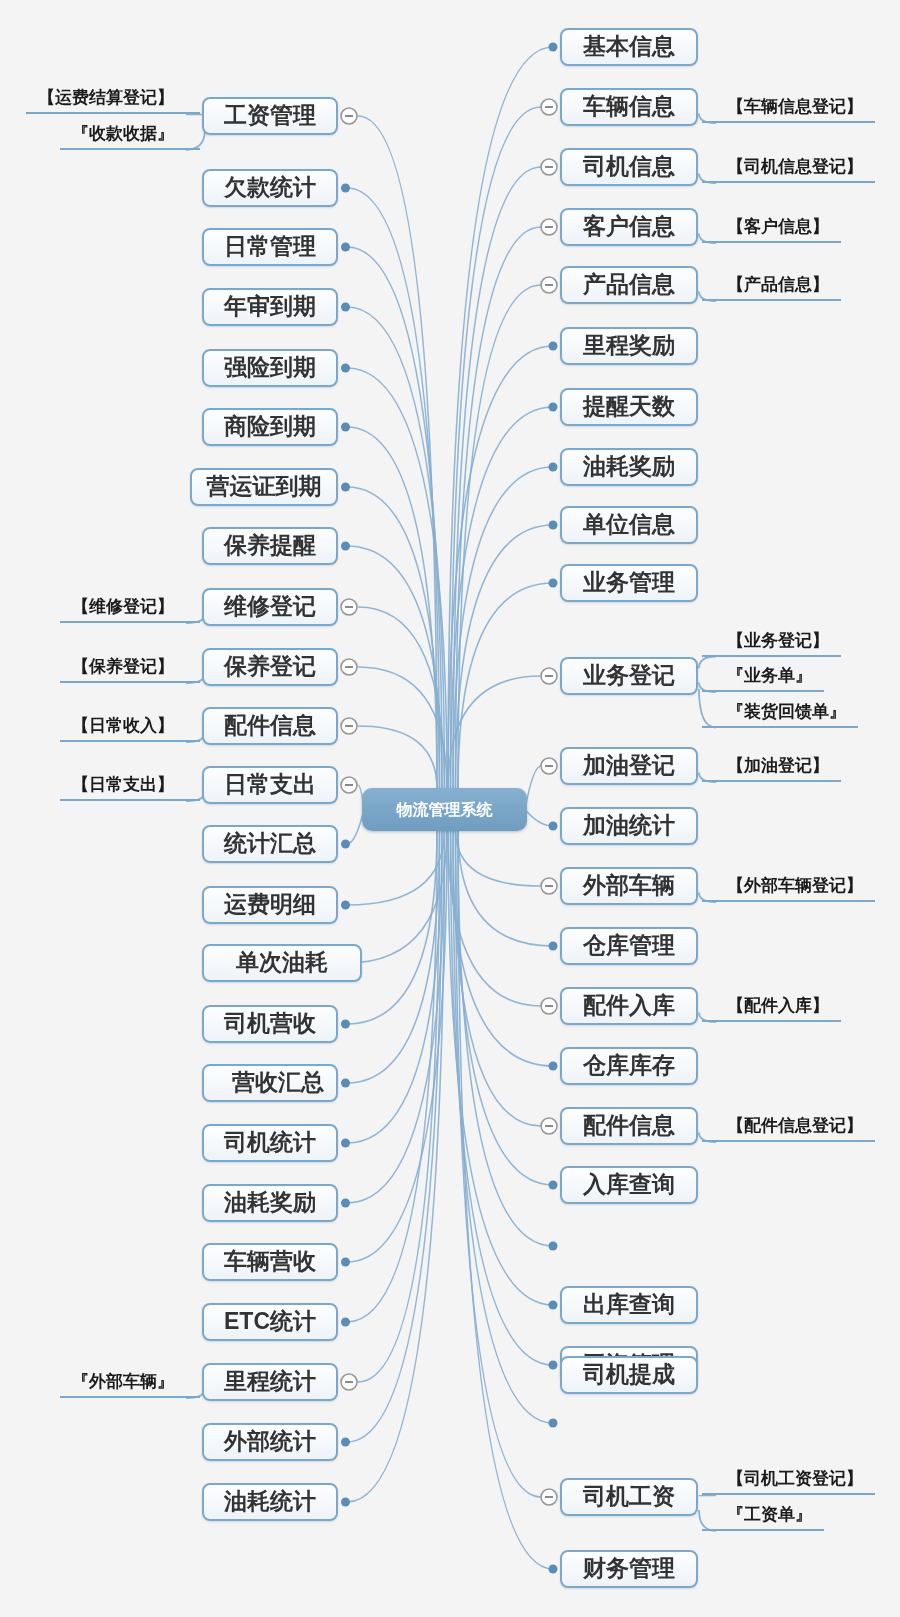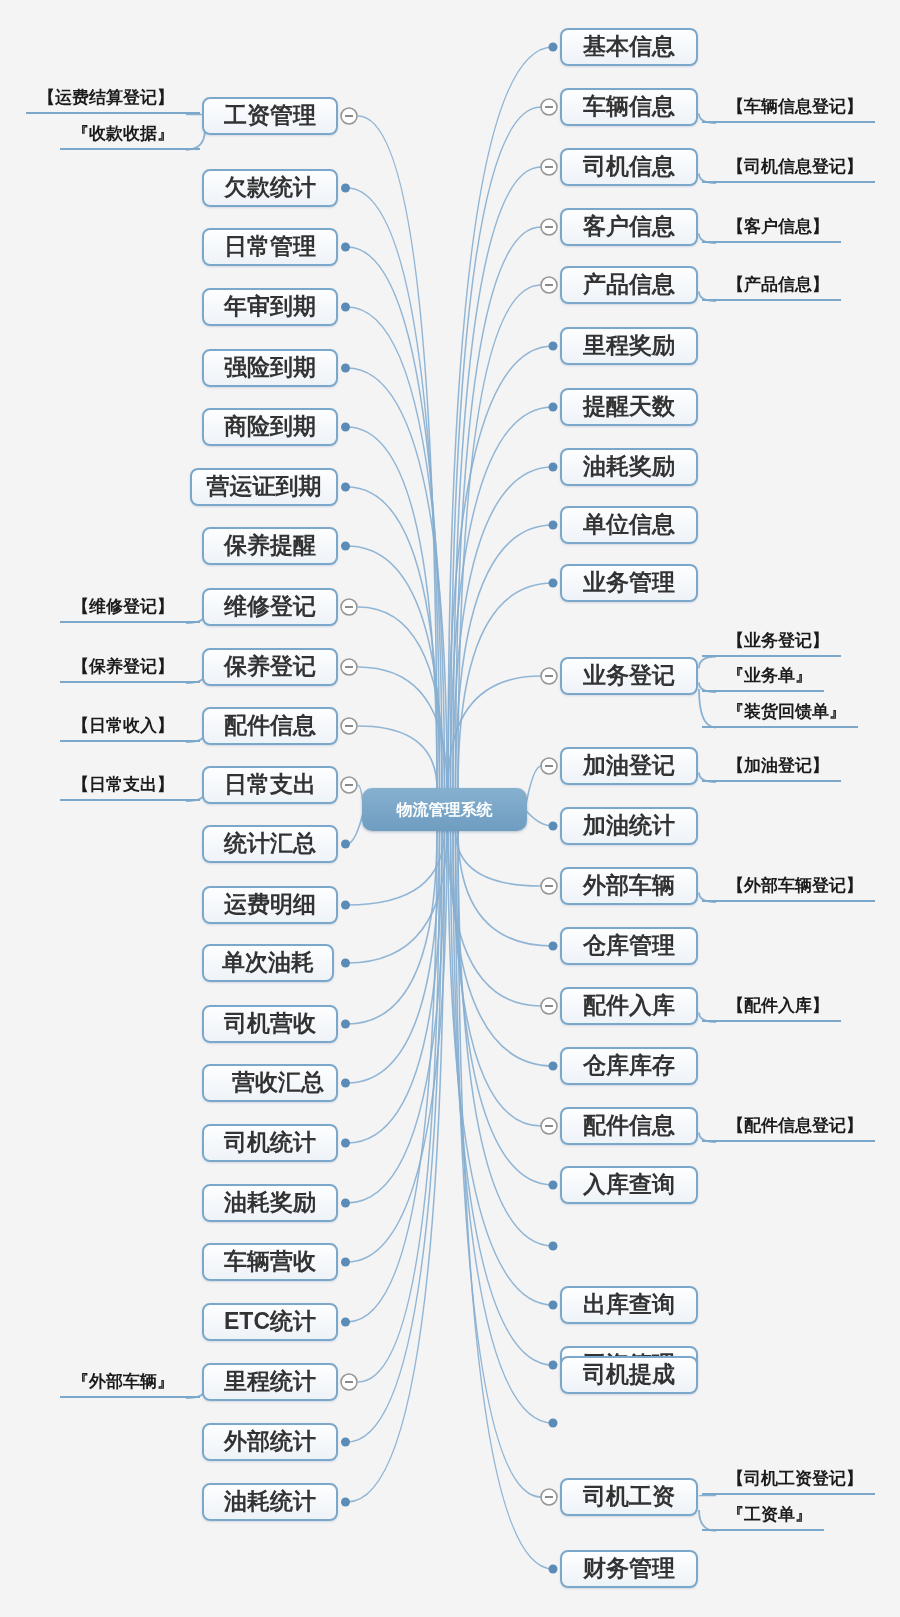--- a/index.html
+++ b/index.html
@@ -185,21 +185,21 @@
     <div class="node" style="left: 202px; top: 588px; width: 136px;">维修登记</div>
     <div class="child-label L" style="top: 595px; right: 700px;">【维修登记】</div>
     <div class="node" style="left: 202px; top: 648px; width: 136px;">保养登记</div>
     <div class="child-label L" style="top: 655px; right: 700px;">【保养登记】</div>
     <div class="node" style="left: 202px; top: 707px; width: 136px;">配件信息</div>
     <div class="child-label L" style="top: 714px; right: 700px;">【日常收入】</div>
     <div class="node" style="left: 202px; top: 766px; width: 136px;">日常支出</div>
     <div class="child-label L" style="top: 773px; right: 700px;">【日常支出】</div>
     <div class="node" style="left: 202px; top: 825px; width: 136px;">统计汇总</div>
     <div class="node" style="left: 202px; top: 886px; width: 136px;">运费明细</div>
-    <div class="node" style="left: 202px; top: 944px; width: 132px;">单次油耗</div>
+    <div class="node" style="left: 202px; top: 944px; width: 160px;">单次油耗</div>
     <div class="node" style="left: 202px; top: 1005px; width: 136px;">司机营收</div>
     <div class="node" style="left: 202px; top: 1064px; width: 136px; padding-left: 16px;">营收汇总</div>
     <div class="node" style="left: 202px; top: 1124px; width: 136px;">司机统计</div>
     <div class="node" style="left: 202px; top: 1184px; width: 136px;">油耗奖励</div>
     <div class="node" style="left: 202px; top: 1243px; width: 136px;">车辆营收</div>
     <div class="node" style="left: 202px; top: 1303px; width: 136px;">ETC统计</div>
     <div class="node" style="left: 202px; top: 1363px; width: 136px;">里程统计</div>
     <div class="child-label L" style="top: 1370px; right: 700px;">『外部车辆』</div>
     <div class="node" style="left: 202px; top: 1423px; width: 136px;">外部统计</div>
     <div class="node" style="left: 202px; top: 1483px; width: 136px;">油耗统计</div>

